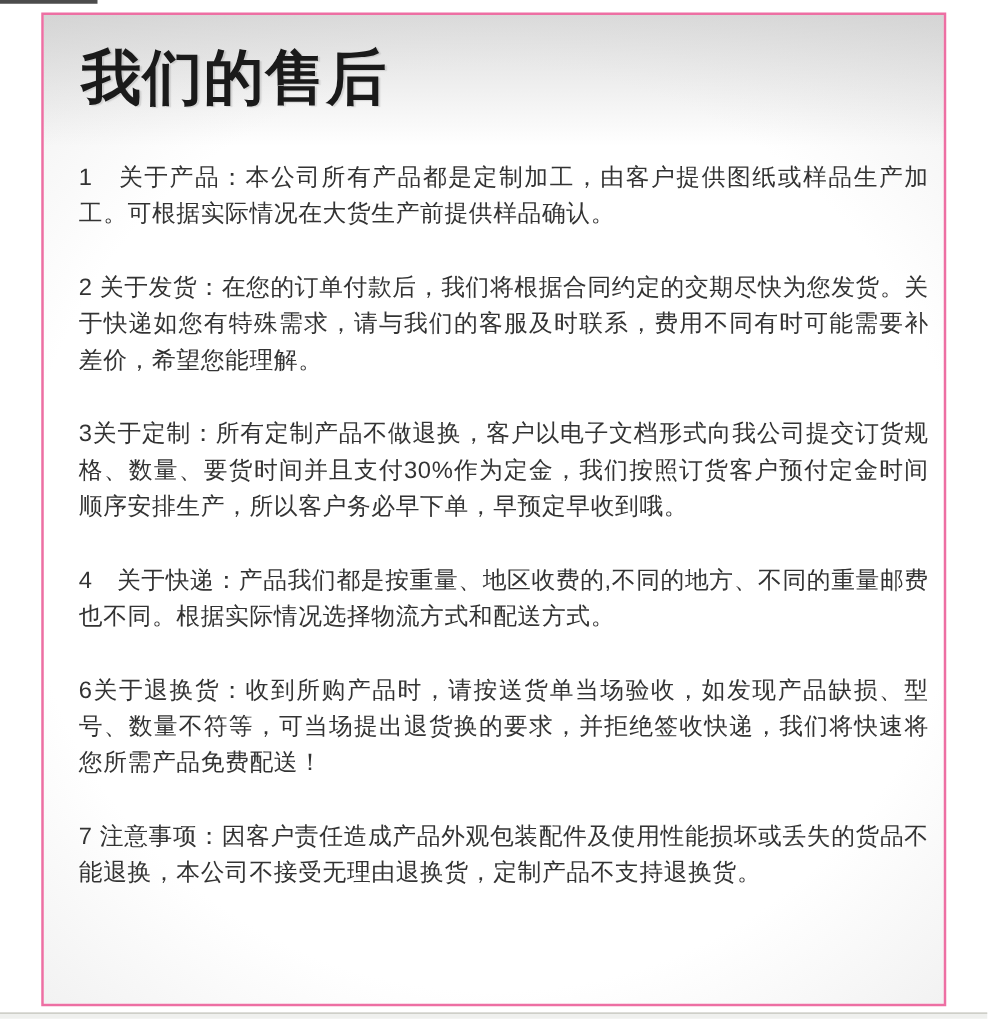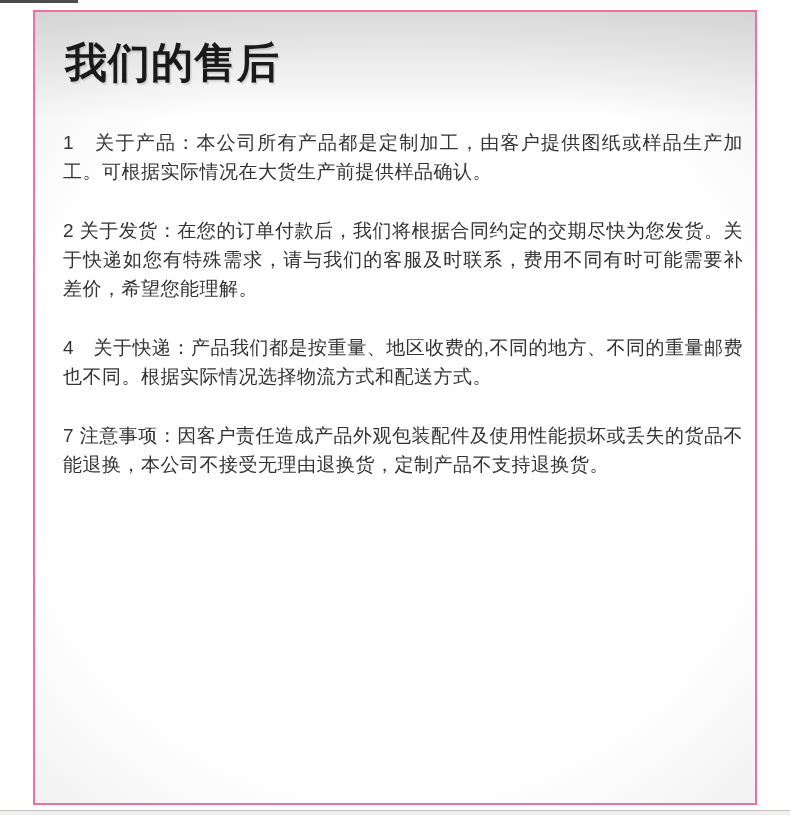--- a/index.html
+++ b/index.html
@@ -39,21 +39,21 @@
       radial-gradient(ellipse 95% 85% at 50% 52%, #ffffff 55%, #e9e9e9 92%, #d9d9d9 100%);
     background-color: #ffffff;
   }
 
   .panel-inner {
     padding: 30px 12px 0 28px;
   }
 
   .page-title {
     margin: 0 0 44px 2px;
-    font-size: 42px;
+    font-size: 48px;
     line-height: 42px;
     font-weight: bold;
     color: #1a1a1a;
     letter-spacing: 1px;
     text-shadow: 1.5px 1.5px 1px rgba(0,0,0,0.12);
   }
 
   .terms p {
     margin: 0 0 30px 0;
     font-size: 19px;
@@ -79,19 +79,21 @@
 
 <div class="top-left-bar"></div>
 
 <div class="panel">
   <div class="panel-inner">
     <h1 class="page-title">我们的售后</h1>
 
     <div class="terms">
       <p>1　关于产品：本公司所有产品都是定制加工，由客户提供图纸或样品生产加工。可根据实际情况在大货生产前提供样品确认。</p>
       <p>2 关于发货：在您的订单付款后，我们将根据合同约定的交期尽快为您发货。关于快递如您有特殊需求，请与我们的客服及时联系，费用不同有时可能需要补差价，希望您能理解。</p>
+      <p>3关于定制：所有定制产品不做退换，客户以电子文档形式向我公司提交订货规格、数量、要货时间并且支付30%作为定金，我们按照订货客户预付定金时间顺序安排生产，所以客户务必早下单，早预定早收到哦。</p>
       <p>4　关于快递：产品我们都是按重量、地区收费的,不同的地方、不同的重量邮费也不同。根据实际情况选择物流方式和配送方式。</p>
+      <p>6关于退换货：收到所购产品时，请按送货单当场验收，如发现产品缺损、型号、数量不符等，可当场提出退货换的要求，并拒绝签收快递，我们将快速将您所需产品免费配送！</p>
       <p>7 注意事项：因客户责任造成产品外观包装配件及使用性能损坏或丢失的货品不能退换，本公司不接受无理由退换货，定制产品不支持退换货。</p>
     </div>
   </div>
 </div>
 
 <div class="footer-band"></div>
 
 </body></html>

